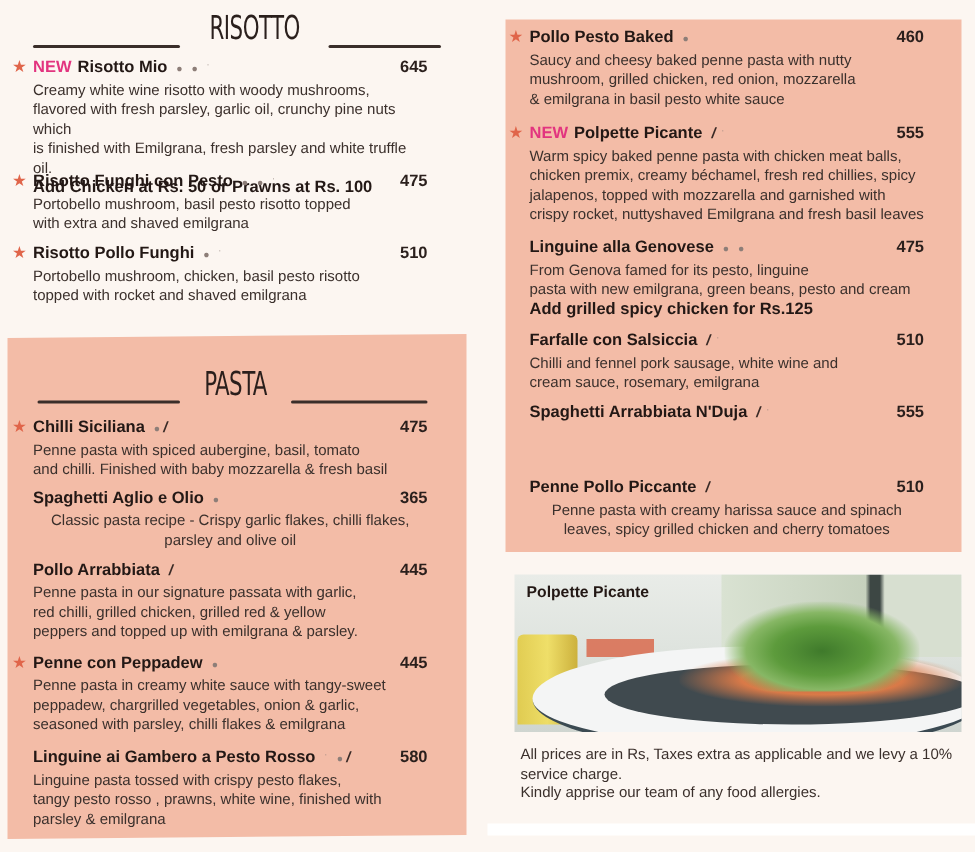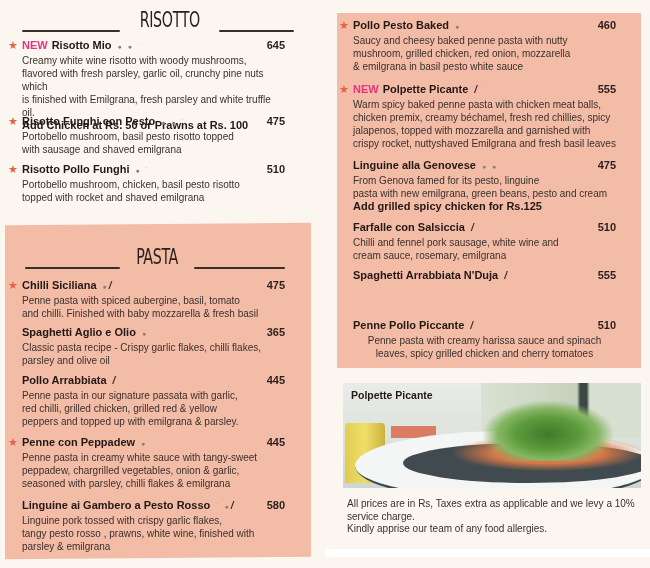--- a/index.html
+++ b/index.html
@@ -118,21 +118,21 @@
 
     <div class="item" style="top:76px;">
       <span class="star">★</span>
       <div class="head">
         <span class="name">Risotto Funghi con Pesto</span>
         <span class="marks">● ● ˙</span>
       </div>
       <span class="price">475</span>
       <div class="desc">
         <div>Portobello mushroom, basil pesto risotto topped</div>
-        <div>with sausage and shaved emilgrana</div>
+        <div>with extra and shaved emilgrana</div>
       </div>
     </div>
 
     <div class="item" style="top:124px;">
       <span class="star">★</span>
       <div class="head">
         <span class="name">Risotto Pollo Funghi</span>
         <span class="marks">● ˙</span>
       </div>
       <span class="price">510</span>
@@ -158,21 +158,21 @@
         <span class="name">Chilli Siciliana</span>
         <span class="marks"><span>●</span><span class="chilli">/</span></span>
       </div>
       <span class="price">475</span>
       <div class="desc">
         <div>Penne pasta with spiced aubergine, basil, tomato</div>
         <div>and chilli. Finished with baby mozzarella &amp; fresh basil</div>
       </div>
     </div>
 
-    <div class="item" style="top:47px;">
+    <div class="item" style="top:47px;text-align:center;">
       <div class="head">
         <span class="name">Spaghetti Aglio e Olio</span>
         <span class="marks">●</span>
       </div>
       <span class="price">365</span>
       <div class="desc">
         <div>Classic pasta recipe - Crispy garlic flakes, chilli flakes,</div>
         <div>parsley and olive oil</div>
       </div>
     </div>
@@ -204,21 +204,21 @@
       </div>
     </div>
 
     <div class="item" style="top:220px;">
       <div class="head">
         <span class="name">Linguine ai Gambero a Pesto Rosso</span>
         <span class="marks"><span>˙ ●</span><span class="chilli">/</span></span>
       </div>
       <span class="price">580</span>
       <div class="desc">
-        <div>Linguine pork tossed with crispy garlic flakes,</div>
+        <div>Linguine pasta tossed with crispy pesto flakes,</div>
         <div>tangy pesto rosso , prawns, white wine, finished with</div>
         <div>parsley &amp; emilgrana</div>
       </div>
     </div>
   </div>
 
   <div class="pink-panel" style="left:337px; top:13px; width:304px; height:355px;"></div>
 
   <div style="position:absolute; left:353px; top:19px; width:263px; height:345px;">
     <div class="item" style="top:0;">

